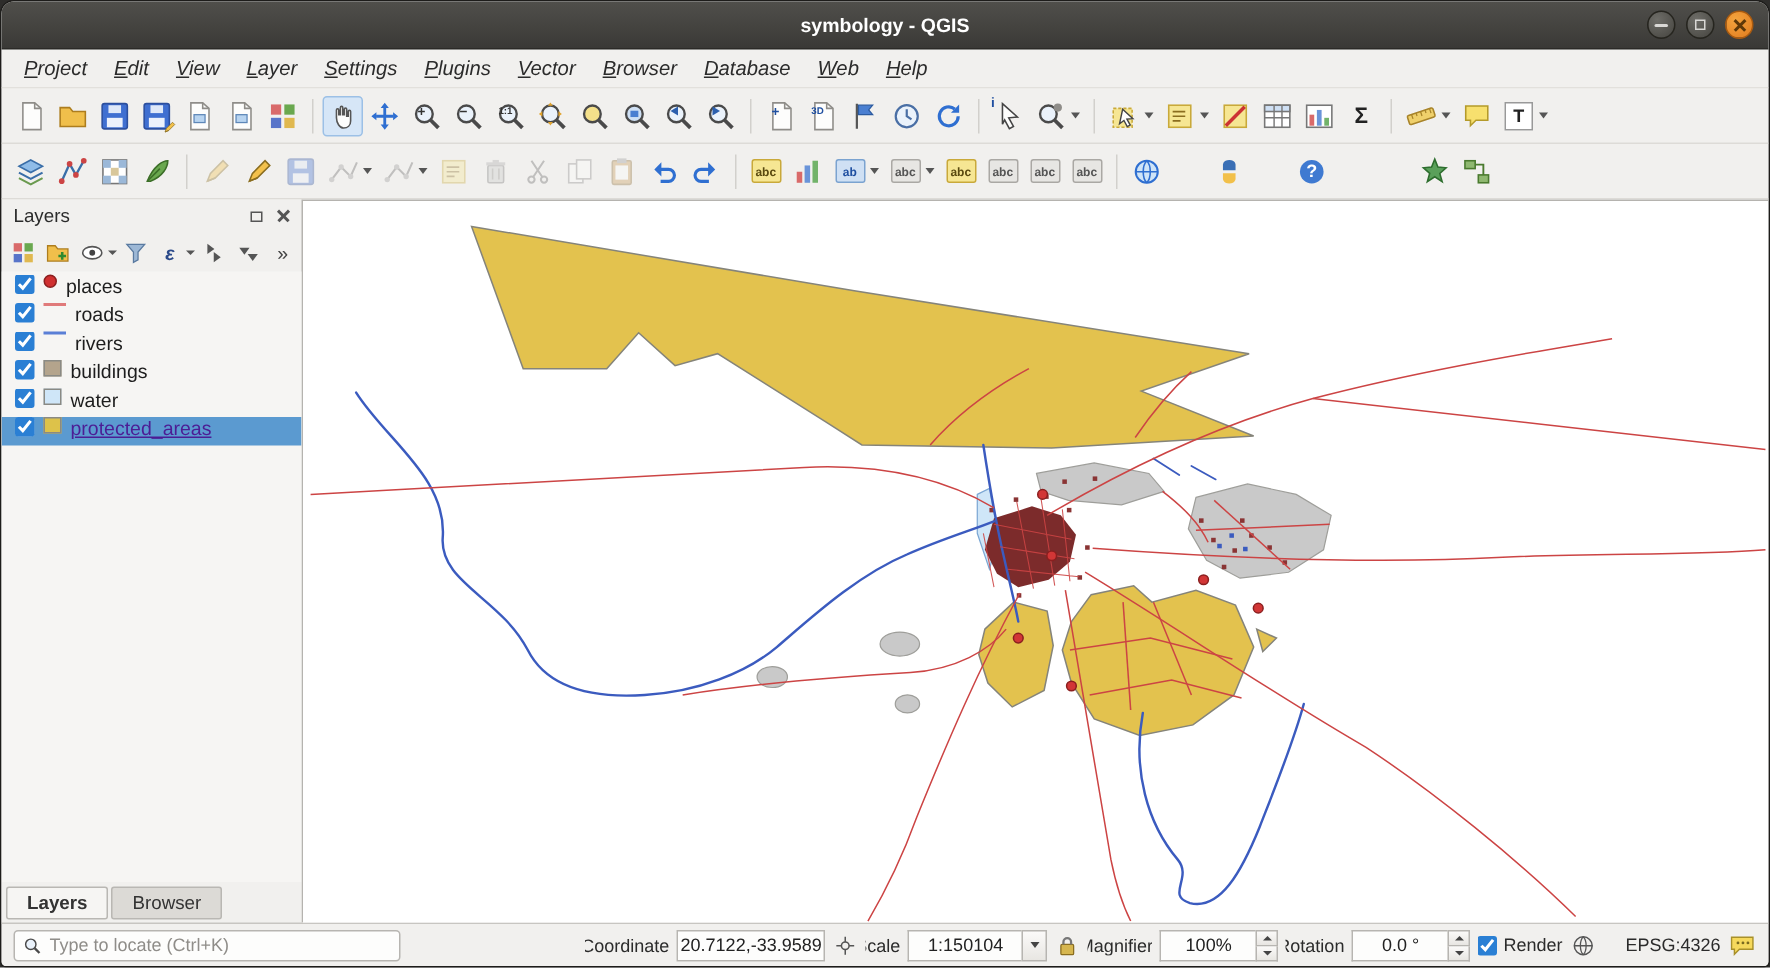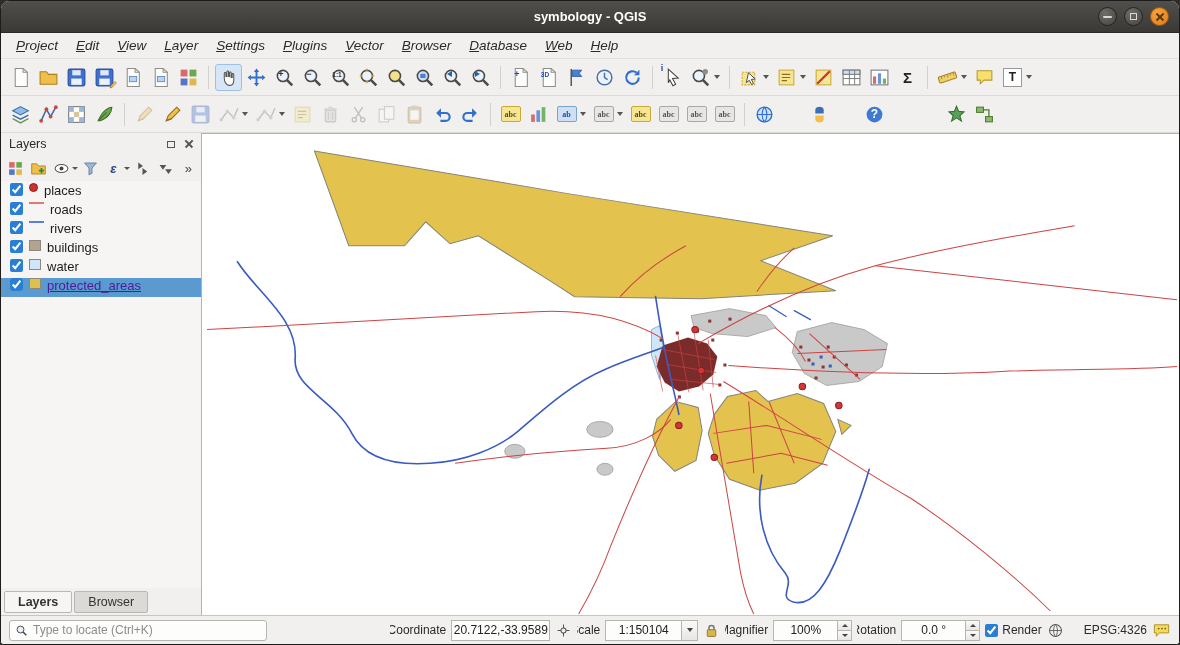--- a/index.html
+++ b/index.html
@@ -39,21 +39,21 @@
   .gap { width:26px; flex:0 0 26px; }
   .caret { width:0; height:0; border-left:3.5px solid transparent; border-right:3.5px solid transparent; border-top:4px solid #555; margin:0 3px 0 -1px; cursor:pointer; }
   .ov { position:absolute; left:3px; top:4px; width:14px; height:13px; display:flex; align-items:center; justify-content:center;
         font-weight:bold; font-size:9px; color:#333; pointer-events:none; }
   .ov.tiny { font-size:6.5px; }
   .ov.blue { color:#1f4fa0; }
   .ov.full { left:0; top:0; width:27px; height:27px; }
   .ov.b18 { font-size:15px; color:#222; }
   .tri-l { width:0; height:0; border-top:3.5px solid transparent; border-bottom:3.5px solid transparent; border-right:5.5px solid #2b5fae; }
   .tri-r { width:0; height:0; border-top:3.5px solid transparent; border-bottom:3.5px solid transparent; border-left:5.5px solid #2b5fae; }
-  .abox { width:20px; height:16px; border-radius:2px; display:flex; align-items:center; justify-content:center; font-size:8px; font-weight:bold;font-family:Liberation Serif, serif; }
+  .abox { width:20px; height:16px; border-radius:2px; display:flex; align-items:center; justify-content:center; font-size:8px; font-weight:bold; }
   .abox.y { background:#f6e693; border:1px solid #c9a93a; color:#5a4a10; }
   .abox.b { background:#cfe0f4; border:1px solid #7ba3d0; color:#1f4fa0; }
   .abox.g { background:#e7e6e3; border:1px solid #aaa8a4; color:#555; }
   .tbox { width:19px; height:19px; background:#fff; border:1px solid #999; display:flex; align-items:center; justify-content:center; font-size:12px; font-weight:bold; color:#222; }
 
   
   .mainrow { flex:1; display:flex; min-height:0; }
 
   
   .panel { width:201px; flex:0 0 201px; background:#f1f0ee; border-right:1px solid #b5b3af; display:flex; flex-direction:column; }

